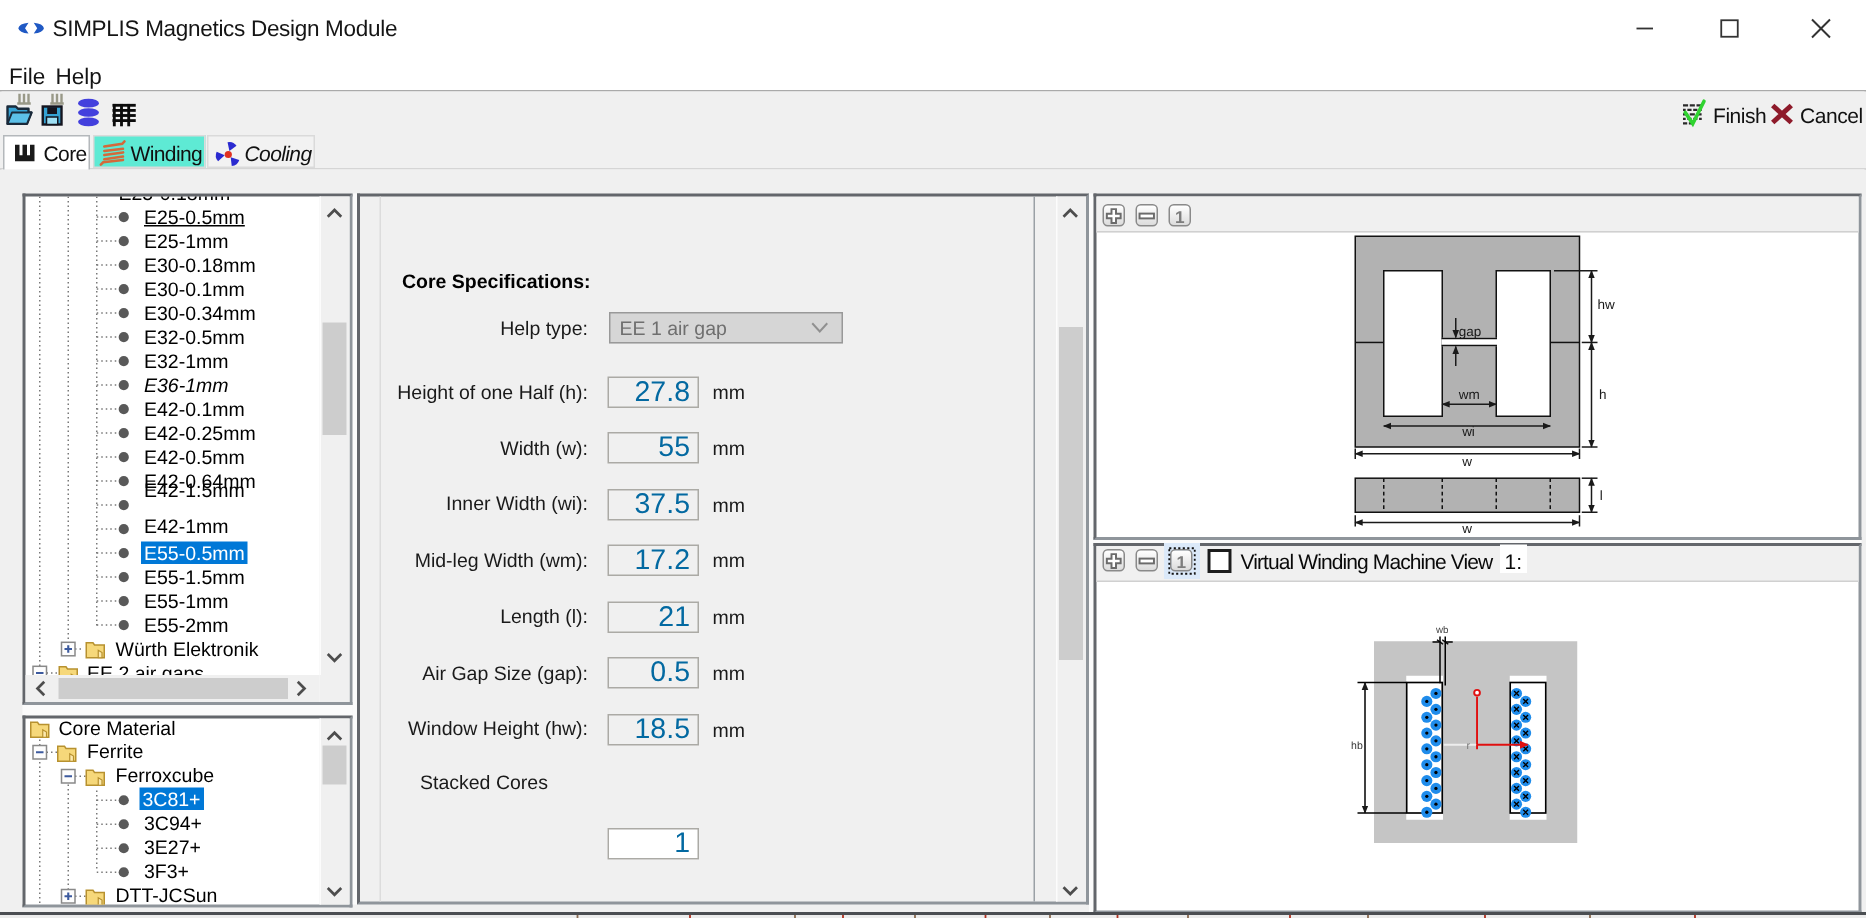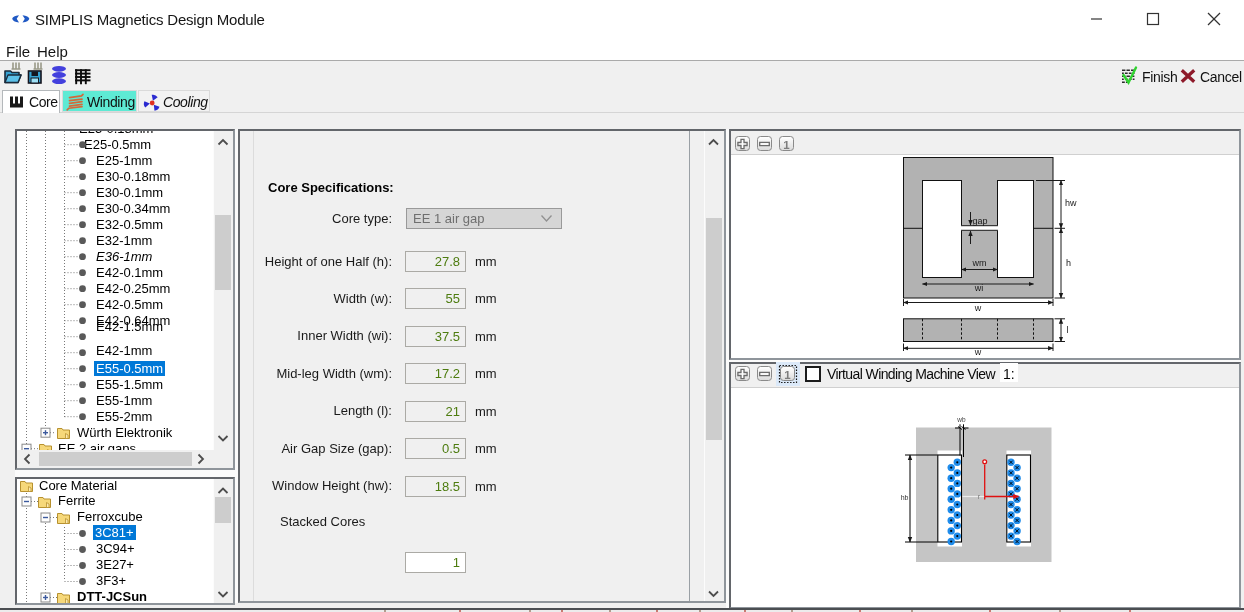--- a/index.html
+++ b/index.html
@@ -38,21 +38,21 @@
 .sb-thumb { position:absolute; background:#cdcdcd; }
 .sb-edge { border-left:1px solid #fcfcfc; }
 
 .trow { position:absolute; font-size:13px; color:#000; white-space:nowrap; height:16px; line-height:16px; }
 .tsel { background:#0078d7; color:#fff; padding:0 2px; }
 
 .rtbar { position:absolute; left:731px; width:508px; height:24px; background:#f0f0f0; border-bottom:1px solid #d0d0d0; }
 .zbtn { position:absolute; width:15px; height:15px; border:1px solid #8a8a8a; border-radius:3.5px; background:linear-gradient(#ffffff,#dcdcdc); box-sizing:border-box; }
 
 .flabel { position:absolute; font-size:13px; color:#1a1a1a; text-align:right; width:162px; }
-.finput { position:absolute; width:61px; height:21px; background:#f0f0f0; border:1px solid #abaaa5; font-size:13px; color:#4d7c0f; text-align:right; padding-right:5px; line-height:19px; }
+.finput { position:absolute; width:61px; height:21px; background:#f0f0f0; border:1px solid #abaaa5; font-size:19px; color:#0369a1; text-align:right; padding-right:5px; line-height:19px; }
 .fmm { position:absolute; font-size:13px; color:#1a1a1a; }
 #svglayer { position:absolute; left:0; top:0; width:1244px; height:612px; z-index:6; }
 </style>
 </head>
 <body>
 <div id="win"></div>
 <div class="abs" id="titlebar"></div>
 <div class="abs" id="title-text">SIMPLIS Magnetics Design Module</div>
 <div class="abs" id="menubar"></div>
 <div class="abs menu-item" style="left:6px;">File</div>
@@ -76,21 +76,21 @@
 <div class="abs" style="left:726px;top:129px;width:3px;height:480px;background:#fbfbfb;"></div>
 <div class="abs" style="left:729px;top:360px;width:512px;height:2px;background:#fbfbfb;"></div>
 <div class="abs panel" id="tree1"></div>
 <div class="abs panel" id="tree2"></div>
 <div class="abs panel" id="formpanel"></div>
 <div class="abs panel" id="rtop"></div>
 <div class="abs panel" id="rbot"></div>
 
 <div id="tree1-rows" class="abs" style="left:17px;top:131px;width:195px;height:319px;overflow:hidden;">
 <div class="trow" style="left:62px;top:-10px;">E25-0.18mm</div>
-<div class="trow" style="left:67px;top:6px;">E25-0.5mm</div>
+<div class="trow" style="left:79px;top:6px;text-decoration:underline;">E25-0.5mm</div>
 <div class="trow" style="left:79px;top:22px;">E25-1mm</div>
 <div class="trow" style="left:79px;top:38px;">E30-0.18mm</div>
 <div class="trow" style="left:79px;top:54px;">E30-0.1mm</div>
 <div class="trow" style="left:79px;top:70px;">E30-0.34mm</div>
 <div class="trow" style="left:79px;top:86px;">E32-0.5mm</div>
 <div class="trow" style="left:79px;top:102px;">E32-1mm</div>
 <div class="trow" style="left:79px;top:118px;font-style:italic;">E36-1mm</div>
 <div class="trow" style="left:79px;top:134px;">E42-0.1mm</div>
 <div class="trow" style="left:79px;top:150px;">E42-0.25mm</div>
 <div class="trow" style="left:79px;top:166px;">E42-0.5mm</div>
@@ -111,28 +111,28 @@
 <div class="sb-thumb abs" style="left:39px;top:452px;width:153px;height:14px;"></div>
 <div class="sb abs" style="left:213px;top:450px;width:20px;height:18px;"></div>
 <div id="tree2-rows" class="abs" style="left:17px;top:479px;width:195px;height:124px;overflow:hidden;">
 <div class="trow" style="left:22px;top:-1px;">Core Material</div>
 <div class="trow" style="left:41px;top:14px;">Ferrite</div>
 <div class="trow" style="left:60px;top:30px;">Ferroxcube</div>
 <div class="trow" style="left:76px;top:46px;"><span class="tsel">3C81+</span></div>
 <div class="trow" style="left:79px;top:62px;">3C94+</div>
 <div class="trow" style="left:79px;top:78px;">3E27+</div>
 <div class="trow" style="left:79px;top:94px;">3F3+</div>
-<div class="trow" style="left:60px;top:110px;font-weight:bold;">DTT-JCSun</div>
+<div class="trow" style="left:60px;top:110px;">DTT-JCSun</div>
 </div>
 <div class="sb sb-edge abs" style="left:213px;top:479px;width:20px;height:124px;"></div>
 <div class="sb-thumb abs" style="left:215px;top:497px;width:16px;height:26px;"></div>
 <div id="form-content">
 <div class="abs" style="left:253px;top:131px;width:1px;height:470px;background:#dcdcdc;"></div>
 <div class="abs" style="left:268px;top:180px;font-size:13px;font-weight:bold;color:#000;">Core Specifications:</div>
-<div class="flabel" style="left:230px;top:211px;">Core type:</div>
+<div class="flabel" style="left:230px;top:211px;">Help type:</div>
 <div class="abs" style="left:406px;top:208px;width:156px;height:21px;background:#d6d6d6;border:1px solid #999999;font-size:13px;color:#6f6f6f;line-height:19px;padding-left:6px;">EE 1 air gap</div>
 <div class="flabel" style="left:230px;top:254px;">Height of one Half (h):</div>
 <div class="finput" style="left:405px;top:251px;">27.8</div>
 <div class="fmm" style="left:475px;top:254px;">mm</div>
 <div class="flabel" style="left:230px;top:291px;">Width (w):</div>
 <div class="finput" style="left:405px;top:288px;">55</div>
 <div class="fmm" style="left:475px;top:291px;">mm</div>
 <div class="flabel" style="left:230px;top:328px;">Inner Width (wi):</div>
 <div class="finput" style="left:405px;top:326px;">37.5</div>
 <div class="fmm" style="left:475px;top:329px;">mm</div>

